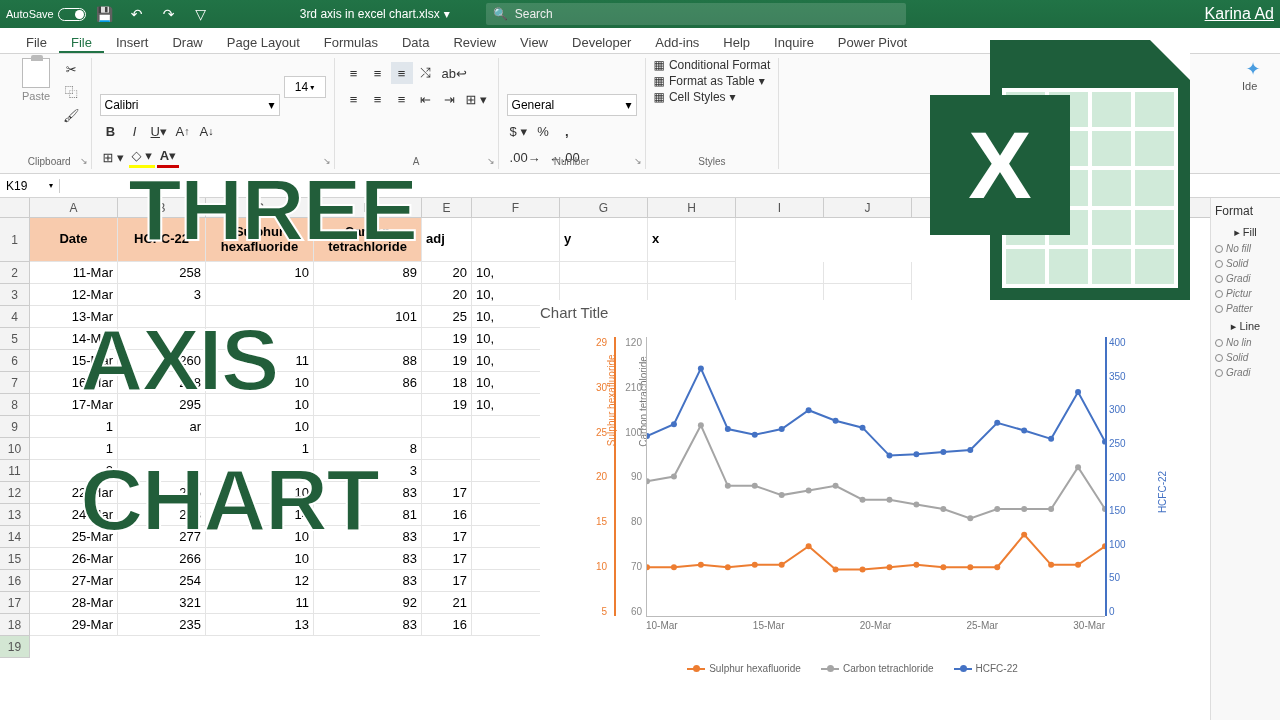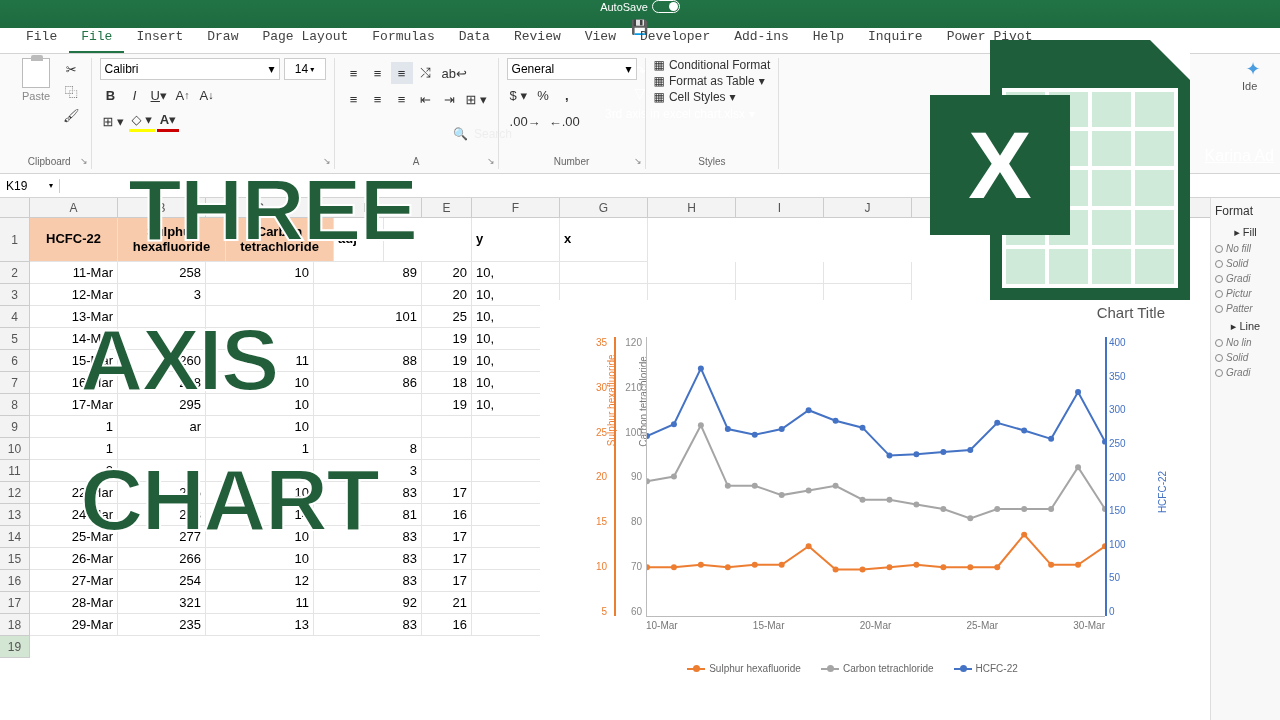--- a/index.html
+++ b/index.html
@@ -1,44 +1,44 @@
 <!DOCTYPE html>
 <html><head>
 <meta charset="utf-8">
 <style>
 * { box-sizing: border-box; margin: 0; padding: 0; font-family: "Segoe UI", Arial, sans-serif; }
 body { width: 1280px; height: 720px; background: #fff; overflow: hidden; position: relative; font-size: 12px; }
 
 
-.titlebar { height: 28px; background: linear-gradient(#217346,#1e6b40); color: #fff; display: flex; align-items: center; padding: 0 6px; gap: 6px; flex-direction: column; }
+.titlebar { height: 28px; background: linear-gradient(#217346,#1e6b40); color: #fff; display: flex; align-items: center; padding: 0 6px; gap: 6px; }
 .titlebar .autosave { font-size: 11px; display: flex; align-items: center; gap: 4px; }
 .toggle { width: 28px; height: 13px; border: 1px solid #fff; border-radius: 7px; display: flex; align-items: center; padding: 0 1px; justify-content: flex-end; }
 .toggle-knob { width: 9px; height: 9px; background: #fff; border-radius: 50%; }
 .titlebar .icon-btn { width: 26px; height: 26px; display: flex; align-items: center; justify-content: center; font-size: 14px; }
 .titlebar .filename { margin-left: 80px; font-size: 12px; display: flex; align-items: center; gap: 4px; }
 .titlebar .search { margin-left: 30px; width: 420px; height: 22px; background: rgba(255,255,255,0.15); border-radius: 2px; display: flex; align-items: center; padding: 0 8px; gap: 6px; font-size: 12px; color: #eee; }
 .titlebar .user { margin-left: auto; font-size: 16px; text-decoration: underline; }
 
 
 .ribbon-tabs { height: 26px; background: #fff; border-bottom: 1px solid #d4d4d4; display: flex; padding-left: 14px; font-size: 13px; }
-.ribbon-tabs .tab { padding: 1px 12px; color: #444; cursor: pointer; font-family: Liberation Mono, monospace; }
+.ribbon-tabs .tab { padding: 7px 12px; color: #444; cursor: pointer; }
 .ribbon-tabs .tab.active { color: #217346; border-bottom: 2px solid #217346; }
 
 
 .ribbon { height: 120px; background: #fafafa; border-bottom: 1px solid #d4d4d4; display: flex; padding: 4px 8px; }
 .ribbon-group { border-right: 1px solid #e0e0e0; padding: 0 8px; display: flex; flex-direction: column; position: relative; }
 .ribbon-group .label { position: absolute; bottom: 2px; left: 0; right: 0; text-align: center; font-size: 10px; color: #666; }
 .rbtn { height: 22px; min-width: 22px; display: inline-flex; align-items: center; justify-content: center; font-size: 13px; color: #333; padding: 0 3px; }
 .clipboard-block { display: flex; gap: 4px; align-items: flex-start; }
 .paste-big { width: 40px; display: flex; flex-direction: column; align-items: center; gap: 2px; font-size: 11px; color: #888; }
 .paste-icon { width: 28px; height: 30px; border: 1px solid #bbb; background: #fff; position: relative; }
 .paste-icon::before { content: ""; position: absolute; top: -4px; left: 8px; width: 12px; height: 6px; background: #bbb; border-radius: 2px 2px 0 0; }
 .small-col { display: flex; flex-direction: column; gap: 1px; }
 .font-row { display: flex; gap: 4px; align-items: center; }
-.font-select { width: 180px; height: 22px; border: 1px solid #ccc; background: #fff; font-size: 12px; padding: 0 4px; display: flex; align-items: center; justify-content: space-between; }
+.font-select { width: 180px; height: 22px; border: 1px solid #ccc; background: #fff; font-size: 12px; padding: 0 4px; display: flex; align-items: center; justify-content: space-between; margin-top: 36px; }
 .size-select { width: 42px; height: 22px; border: 1px solid #ccc; background: #fff; font-size: 12px; display: flex; align-items: center; justify-content: center; gap: 2px; }
 .row { display: flex; gap: 2px; margin-top: 4px; }
 .color-bar-red { border-bottom: 3px solid #c00; }
 .color-bar-yellow { border-bottom: 3px solid #ff0; }
 .group-expand { position: absolute; bottom: 3px; right: 3px; font-size: 9px; color: #888; }
 .styles-items { display: flex; flex-direction: column; gap: 2px; font-size: 12px; color: #333; }
 .styles-items div { display: flex; align-items: center; gap: 4px; }
 
 
 .formula-bar { height: 24px; border-bottom: 1px solid #d4d4d4; display: flex; align-items: center; }
@@ -71,21 +71,21 @@
 .excel-logo { position: absolute; right: 90px; top: 40px; width: 260px; height: 260px; z-index: 60; }
 .excel-logo .book { position: absolute; right: 0; top: 0; width: 200px; height: 260px; background: #1e5e3b; }
 .excel-logo .book::before { content: ""; position: absolute; top: 0; right: 0; width: 40px; height: 40px; background: #fff; clip-path: polygon(100% 0, 0 0, 100% 100%); }
 .excel-logo .sheet { position: absolute; right: 12px; top: 48px; width: 176px; height: 200px; background: #fff; display: grid; grid-template-columns: repeat(4, 1fr); grid-template-rows: repeat(5, 1fr); gap: 4px; padding: 4px; }
 .excel-logo .sheet div { background: #d0ead9; }
 .excel-logo .x-box { position: absolute; left: 0; top: 55px; width: 140px; height: 140px; background: #1e5e3b; display: flex; align-items: center; justify-content: center; }
 .excel-logo .x-box span { color: #fff; font-size: 95px; font-weight: bold; }
 
 
 .chart { position: absolute; left: 540px; top: 300px; width: 625px; height: 395px; background: #fff; z-index: 40; }
-.chart-title { text-align: right; font-size: 15px; color: #555; margin: 4px 0 6px; }
+.chart-title { text-align: left; font-size: 15px; color: #555; margin: 4px 0 6px; }
 .chart-area { position: relative; height: 330px; margin-left: 40px; margin-right: 36px; }
 .axis-left-label { position: absolute; left: -3px; top: 50%; transform: rotate(-90deg) translateX(50%); transform-origin: left top; font-size: 10px; color: #777; }
 .axis-left-label.orange { color: #ed7d31; left: 26px; }
 .axis-right-label { position: absolute; right: -28px; top: 50%; transform: rotate(-90deg) translateX(50%); transform-origin: right top; font-size: 10px; color: #4472c4; }
 .ticks-left { position: absolute; left: 40px; top: 10px; height: 280px; display: flex; flex-direction: column; justify-content: space-between; font-size: 10px; color: #888; text-align: right; width: 22px; }
 .ticks-left-orange { position: absolute; left: 10px; top: 10px; height: 280px; display: flex; flex-direction: column; justify-content: space-between; font-size: 10px; color: #ed7d31; text-align: right; width: 17px; }
 .ticks-right { position: absolute; right: -4px; top: 10px; height: 280px; display: flex; flex-direction: column; justify-content: space-between; font-size: 10px; color: #4472c4; text-align: left; width: 24px; }
 .plot { position: absolute; left: 66px; right: 24px; top: 10px; height: 280px; border-left: 1px solid #bbb; border-bottom: 1px solid #bbb; }
 .vline-orange { position: absolute; left: -33px; top: 0; bottom: 0; width: 2px; background: #ed7d31; }
 .vline-blue { position: absolute; right: -2px; top: 0; bottom: 0; width: 2px; background: #4472c4; }
@@ -293,20 +293,21 @@
         <div class="row-header">13</div>
         <div class="row-header">14</div>
         <div class="row-header">15</div>
         <div class="row-header">16</div>
         <div class="row-header">17</div>
         <div class="row-header">18</div>
         <div class="row-header" style="background:#d3e6d3">19</div>
       </div>
     <div class="cells" id="cells">
         <div class="cell-row tall">
+  <div class="cell header">Date</div>
   <div class="cell header">HCFC-22</div>
   <div class="cell header" style="width:108px">Sulphur hexafluoride</div>
   <div class="cell header" style="width:108px">Carbon tetrachloride</div>
   <div class="cell header plain" style="width:50px;justify-content:flex-start">adj</div>
   <div class="cell"></div>
   <div class="cell header plain">y</div>
   <div class="cell header plain">x</div>
         </div>
         <div class="cell-row">
     <div class="cell">11-Mar</div>
@@ -516,21 +517,21 @@
   </div>
 </div>
 
 <div class="chart">
   <div class="chart-title">Chart Title</div>
   <div class="chart-area">
     <div class="axis-left-label orange">Sulphur hexafluoride</div>
     <div class="axis-left-label" style="left:58px">Carbon tetrachloride</div>
     <div class="axis-right-label">HCFC-22</div>
     <div class="ticks-left-orange" id="tlo">
-        <div>35</div>
+        <div>29</div>
         <div>30</div>
         <div>25</div>
         <div>20</div>
         <div>15</div>
         <div>10</div>
         <div>5</div>
       </div>
     <div class="ticks-left" id="tli">
         <div>120</div>
         <div>210</div>

